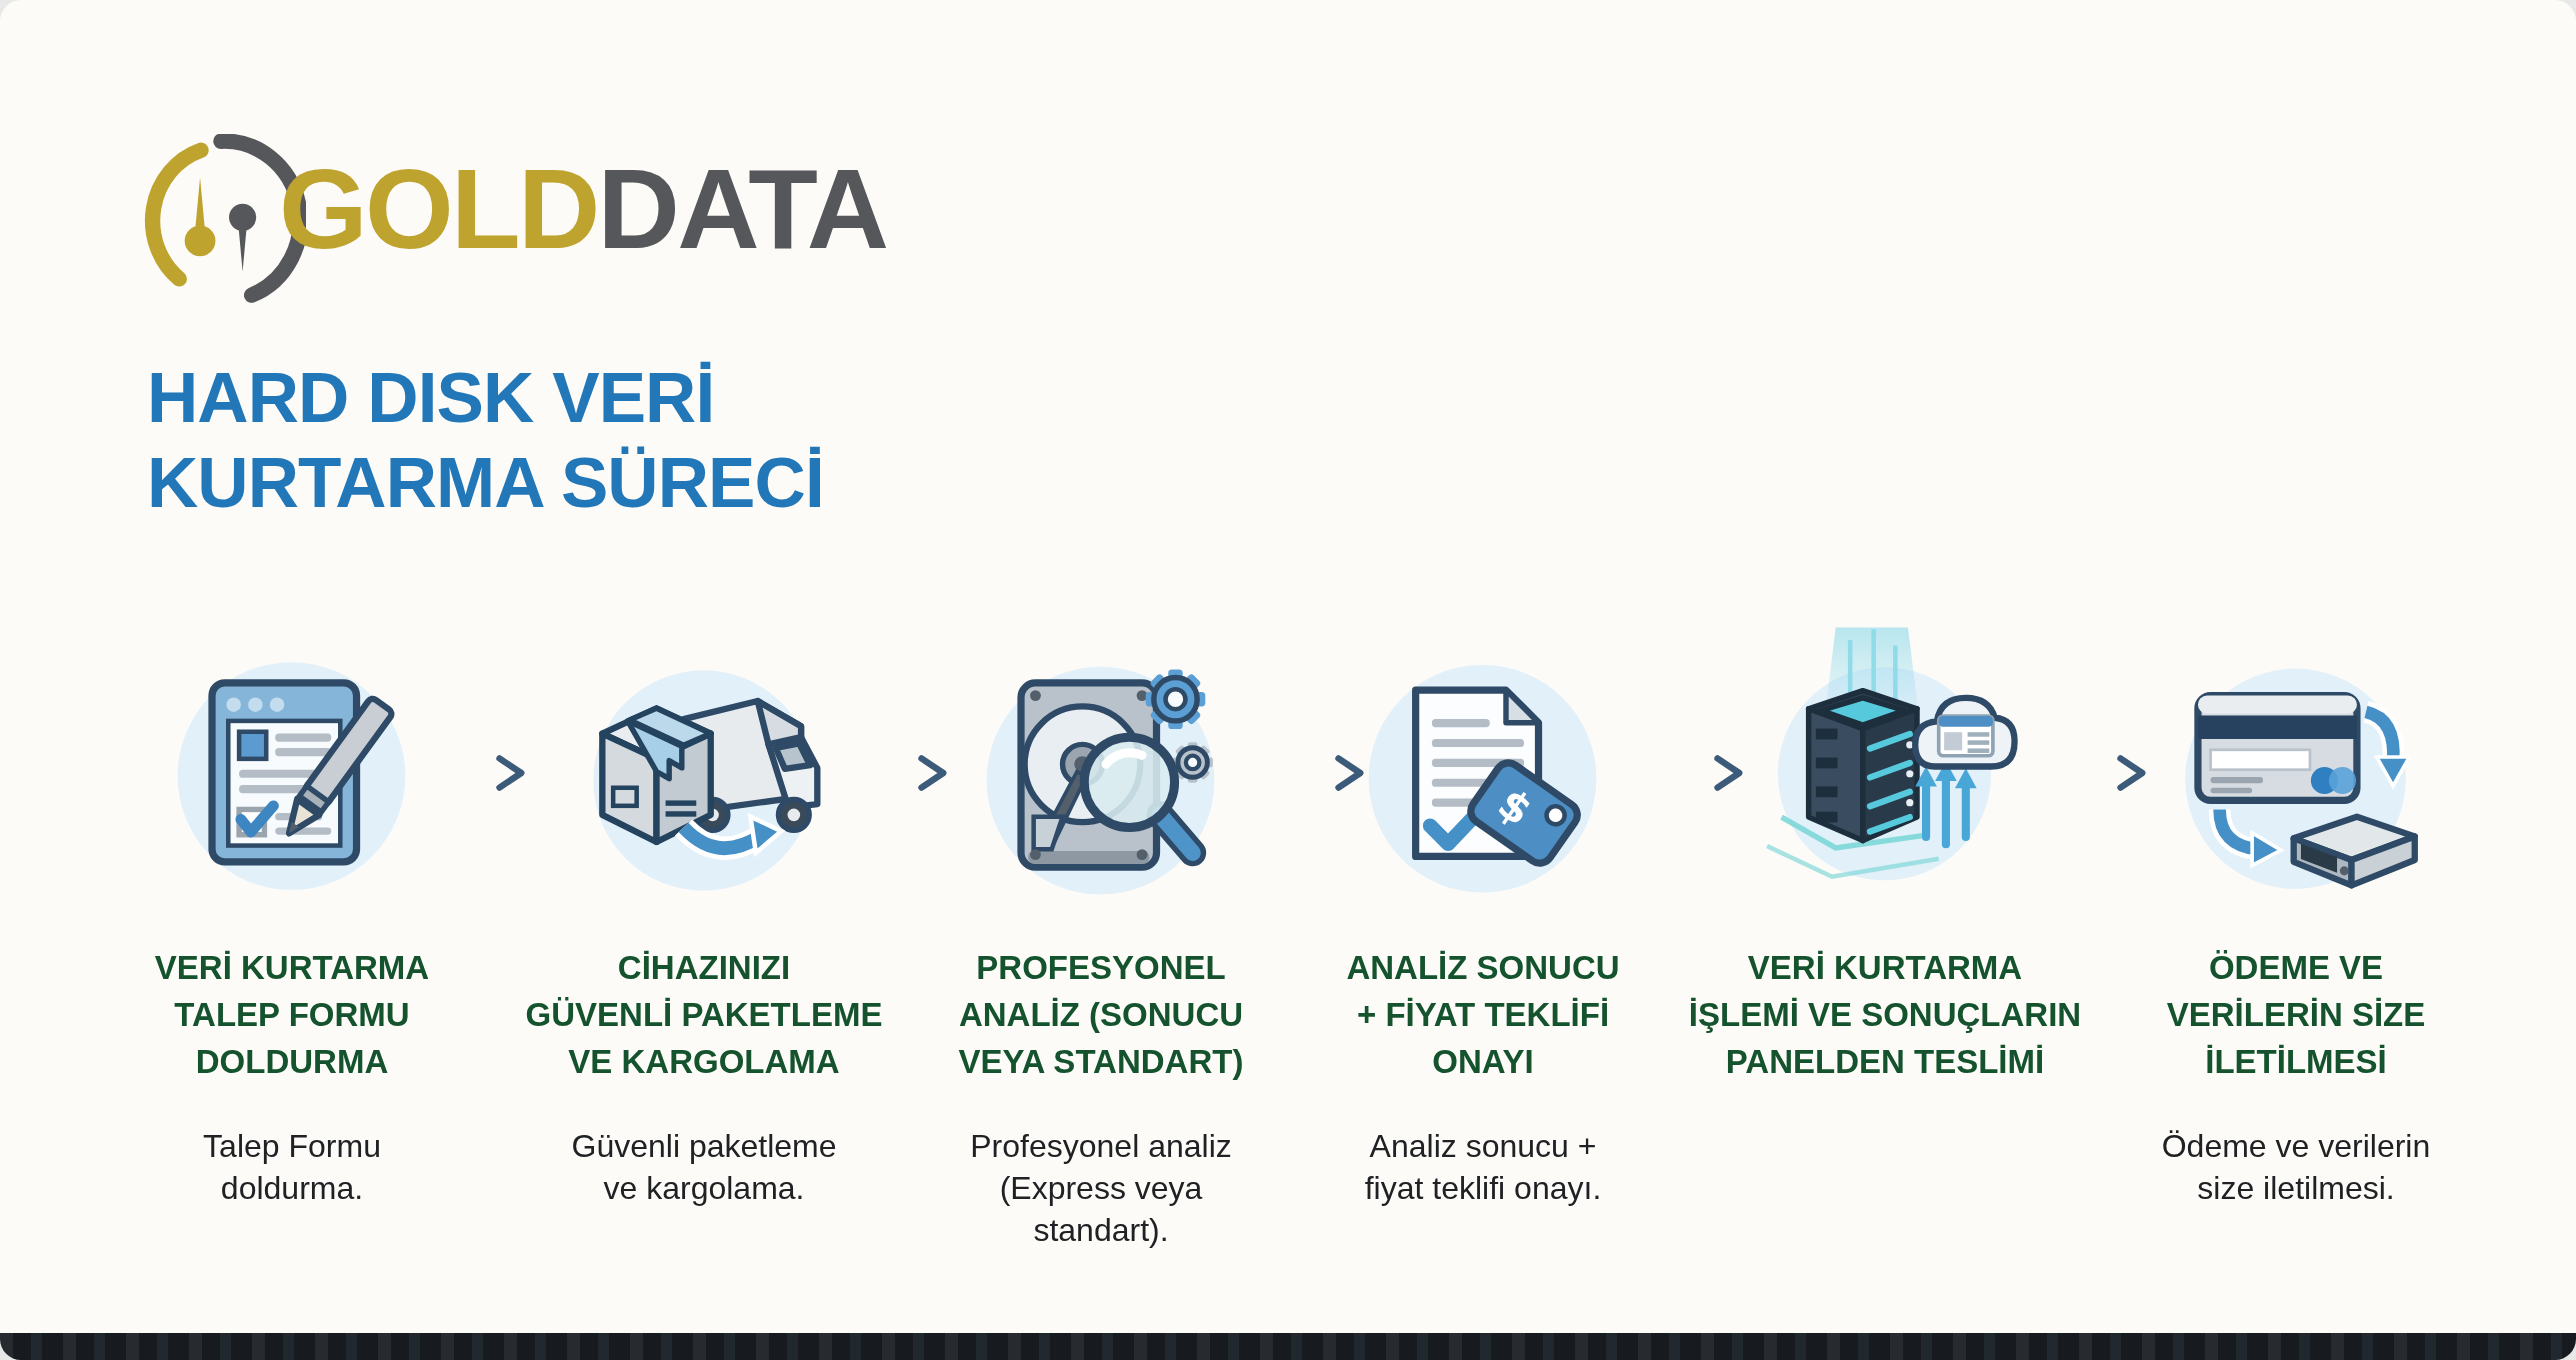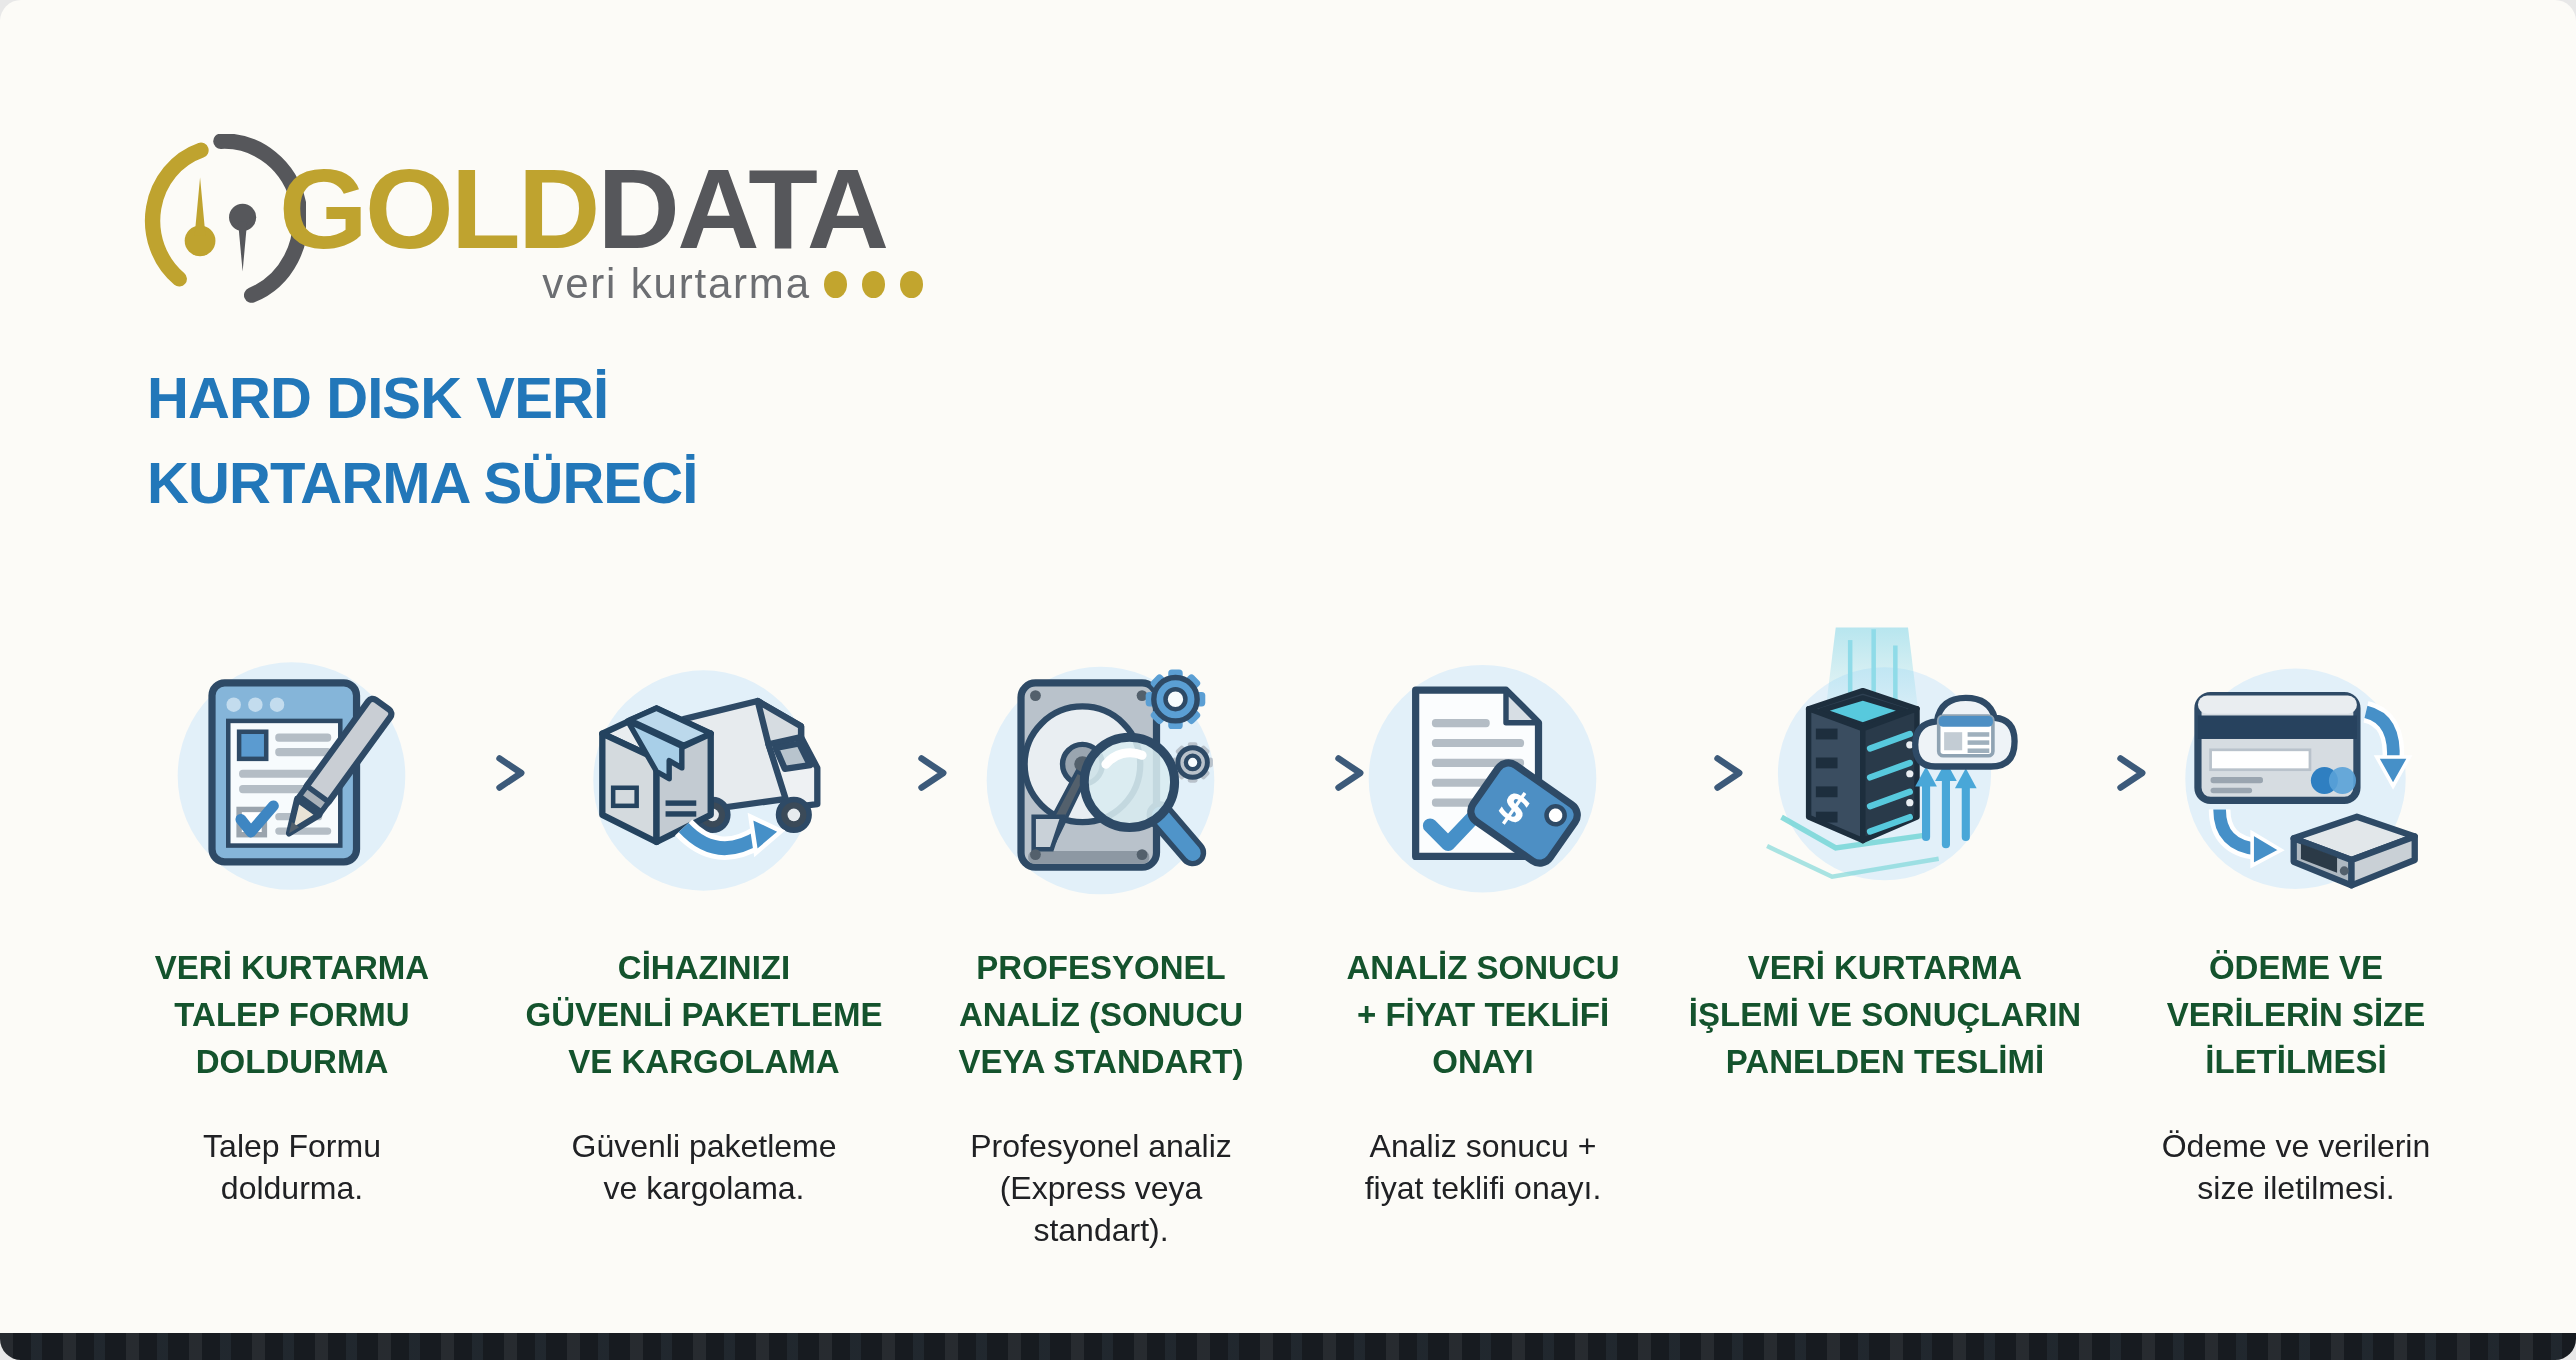--- a/index.html
+++ b/index.html
@@ -14,21 +14,21 @@
   
   .logo-mark{position:absolute;left:143px;top:134px;width:163px;height:172px;}
   .brand{position:absolute;left:279px;top:152px;font-size:114px;font-weight:700;letter-spacing:-2.7px;line-height:1;white-space:nowrap;}
   .brand .gold{color:#bfa32f;}
   .brand .dark{color:#56575b;}
   .tagline-row{position:absolute;left:279px;top:260px;width:644px;display:flex;justify-content:flex-end;align-items:center;gap:12.7px;}
   .tagline{font-size:42px;color:#6c6e72;letter-spacing:1.8px;}
   .gold-dots{display:flex;gap:14.5px;align-items:center;}
   .gold-dots span{width:23.5px;height:27px;border-radius:50%;background:#c2a52e;display:inline-block;}
   
-  .page-title{position:absolute;left:147px;top:355px;color:#2277b9;font-size:58px;font-weight:800;line-height:85px;letter-spacing:-0.9px;white-space:pre-line;}
+  .page-title{position:absolute;left:147px;top:355px;color:#2277b9;font-size:71px;font-weight:800;line-height:85px;letter-spacing:-0.9px;white-space:pre-line;}
   
   .step{position:absolute;width:416px;text-align:center;}
   .step-icon{position:absolute;width:271px;height:271px;left:50%;margin-left:-136px;top:-308px;}
   .step-heading{font-size:33px;font-weight:700;color:#14532d;line-height:47px;white-space:pre-line;letter-spacing:0px;}
   .step-desc{margin-top:40px;font-size:32px;font-weight:400;color:#202124;line-height:42px;white-space:pre-line;}
   .step-arrow{position:absolute;width:109px;height:40px;}
   
   .footer-bar{
     position:absolute;left:0;bottom:0;width:2576px;height:27px;
     background:
@@ -44,28 +44,20 @@
   <svg class="logo-mark" viewBox="0 0 180 190">
     <path d="M64 18 A78 82 0 0 0 40 160" fill="none" stroke="#bfa32f" stroke-width="17" stroke-linecap="round"></path>
     <path d="M86 8 A84 88 0 0 1 120 178" fill="none" stroke="#56575b" stroke-width="17" stroke-linecap="round"></path>
     <circle cx="63" cy="118" r="17" fill="#bfa32f"></circle>
     <path d="M57 112 L63 48 L69 112 Z" fill="#bfa32f"></path>
     <circle cx="110" cy="92" r="15" fill="#56575b"></circle>
     <path d="M105 97 L110 152 L115 97 Z" fill="#56575b"></path>
   </svg>
   <div class="brand">
     <span class="gold">GOLD</span><span class="dark">DATA</span>
-  </div>
-  <div class="tagline-row">
-    <span class="tagline">veri kurtarma</span>
-    <span class="gold-dots">
-        <span></span>
-        <span></span>
-        <span></span>
-      </span>
   </div>
 
   <div class="page-title">HARD DISK VERİ
 KURTARMA SÜRECİ</div>
 
   <div class="step" style="left:84px;top:944px;">
     <svg class="step-icon" viewBox="0 0 300 300">
       <circle cx="150" cy="155" r="126" fill="#e2f0f9"></circle>
       <rect x="62" y="52" width="160" height="198" rx="14" fill="#85b5d9" stroke="#2e4a66" stroke-width="8"></rect>
       <circle cx="86" cy="76" r="8" fill="#c3dcee"></circle>

